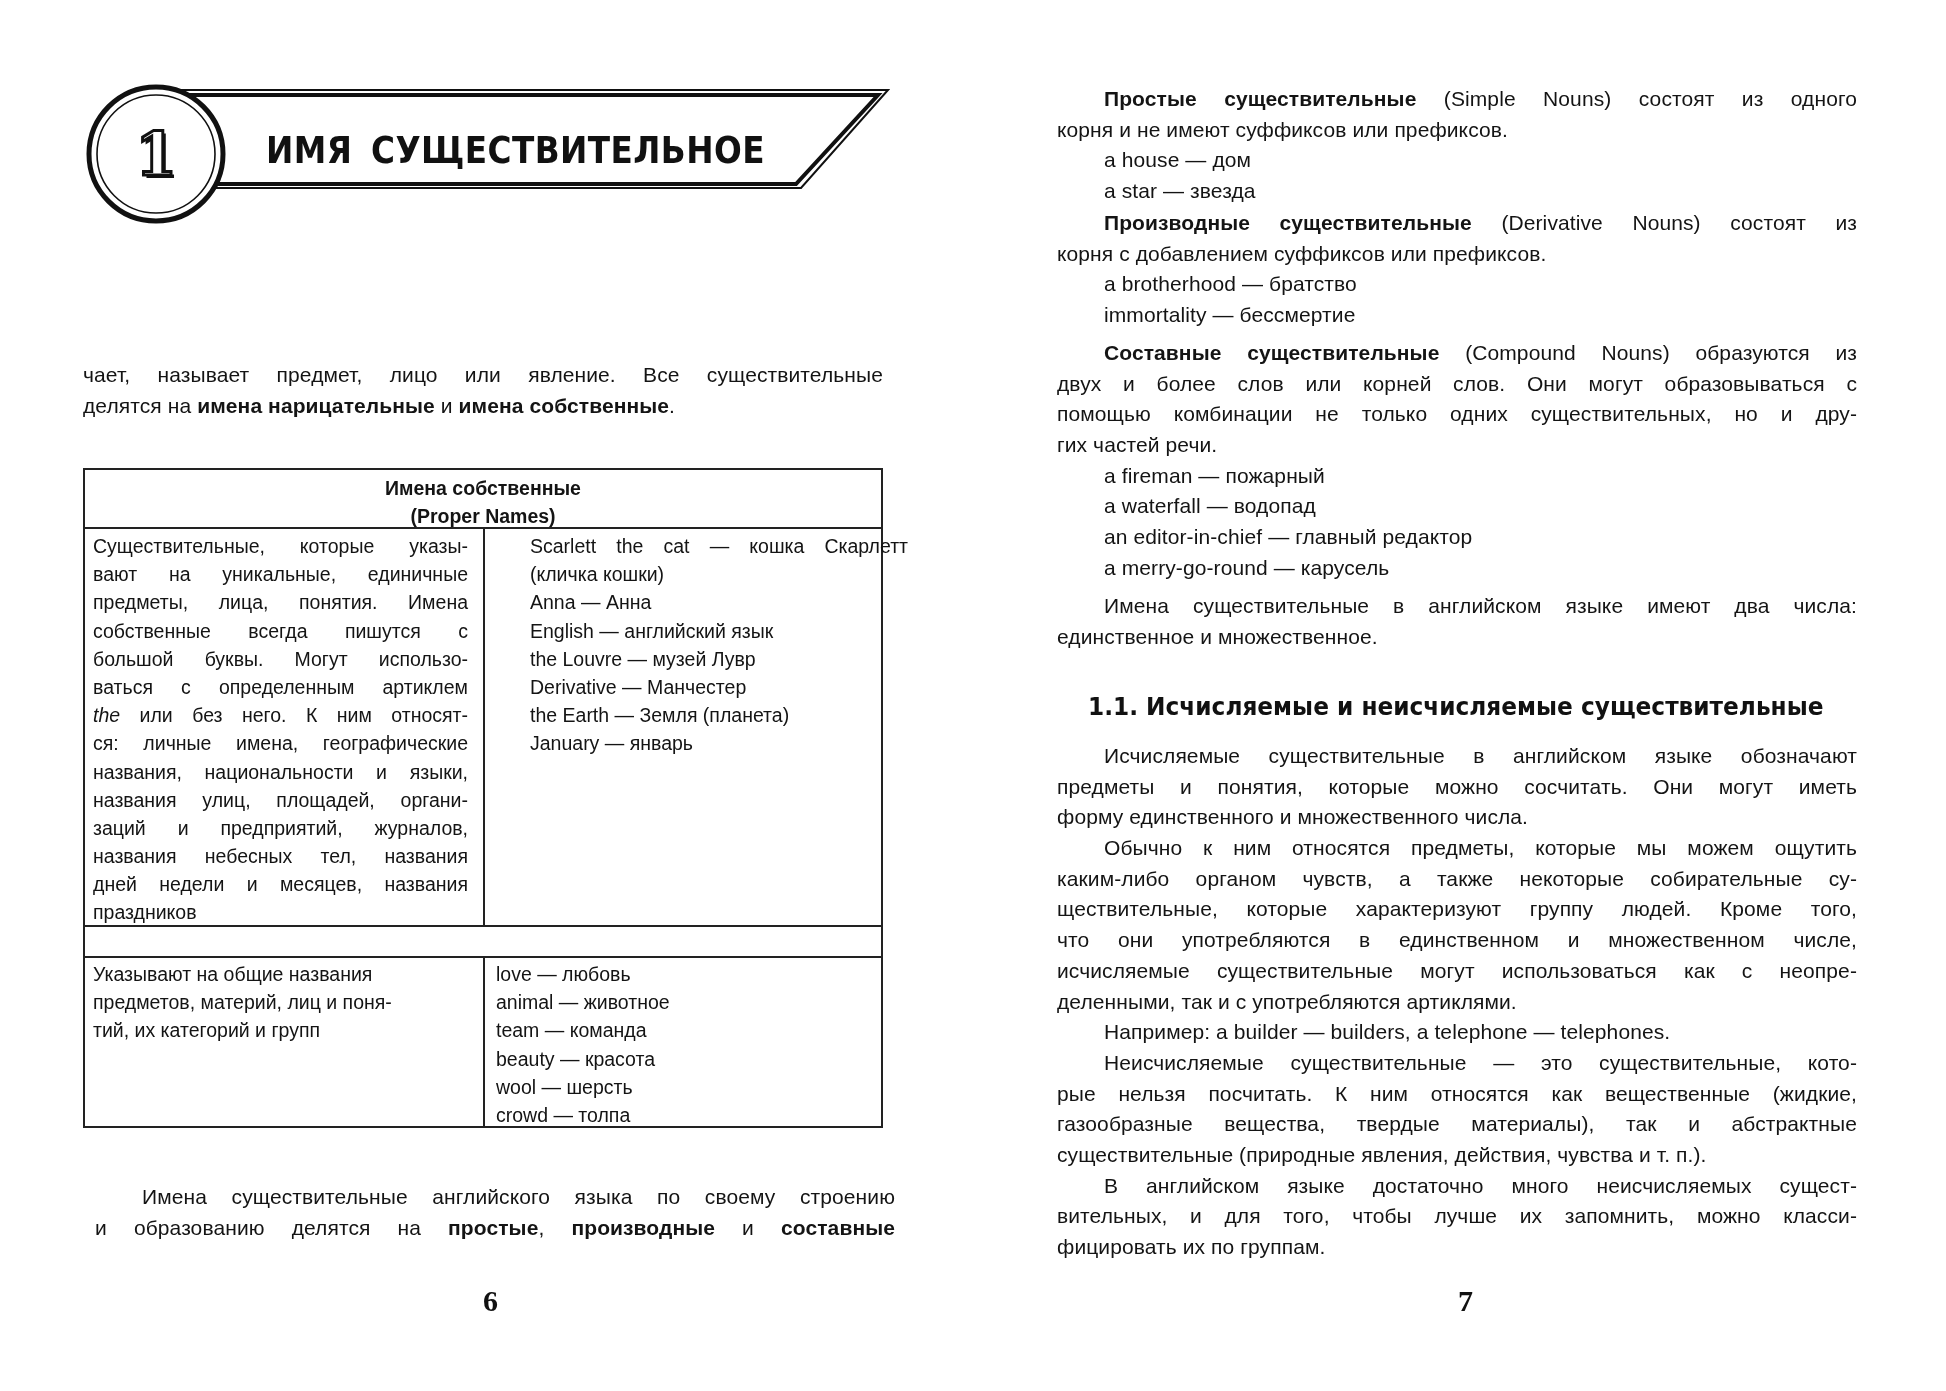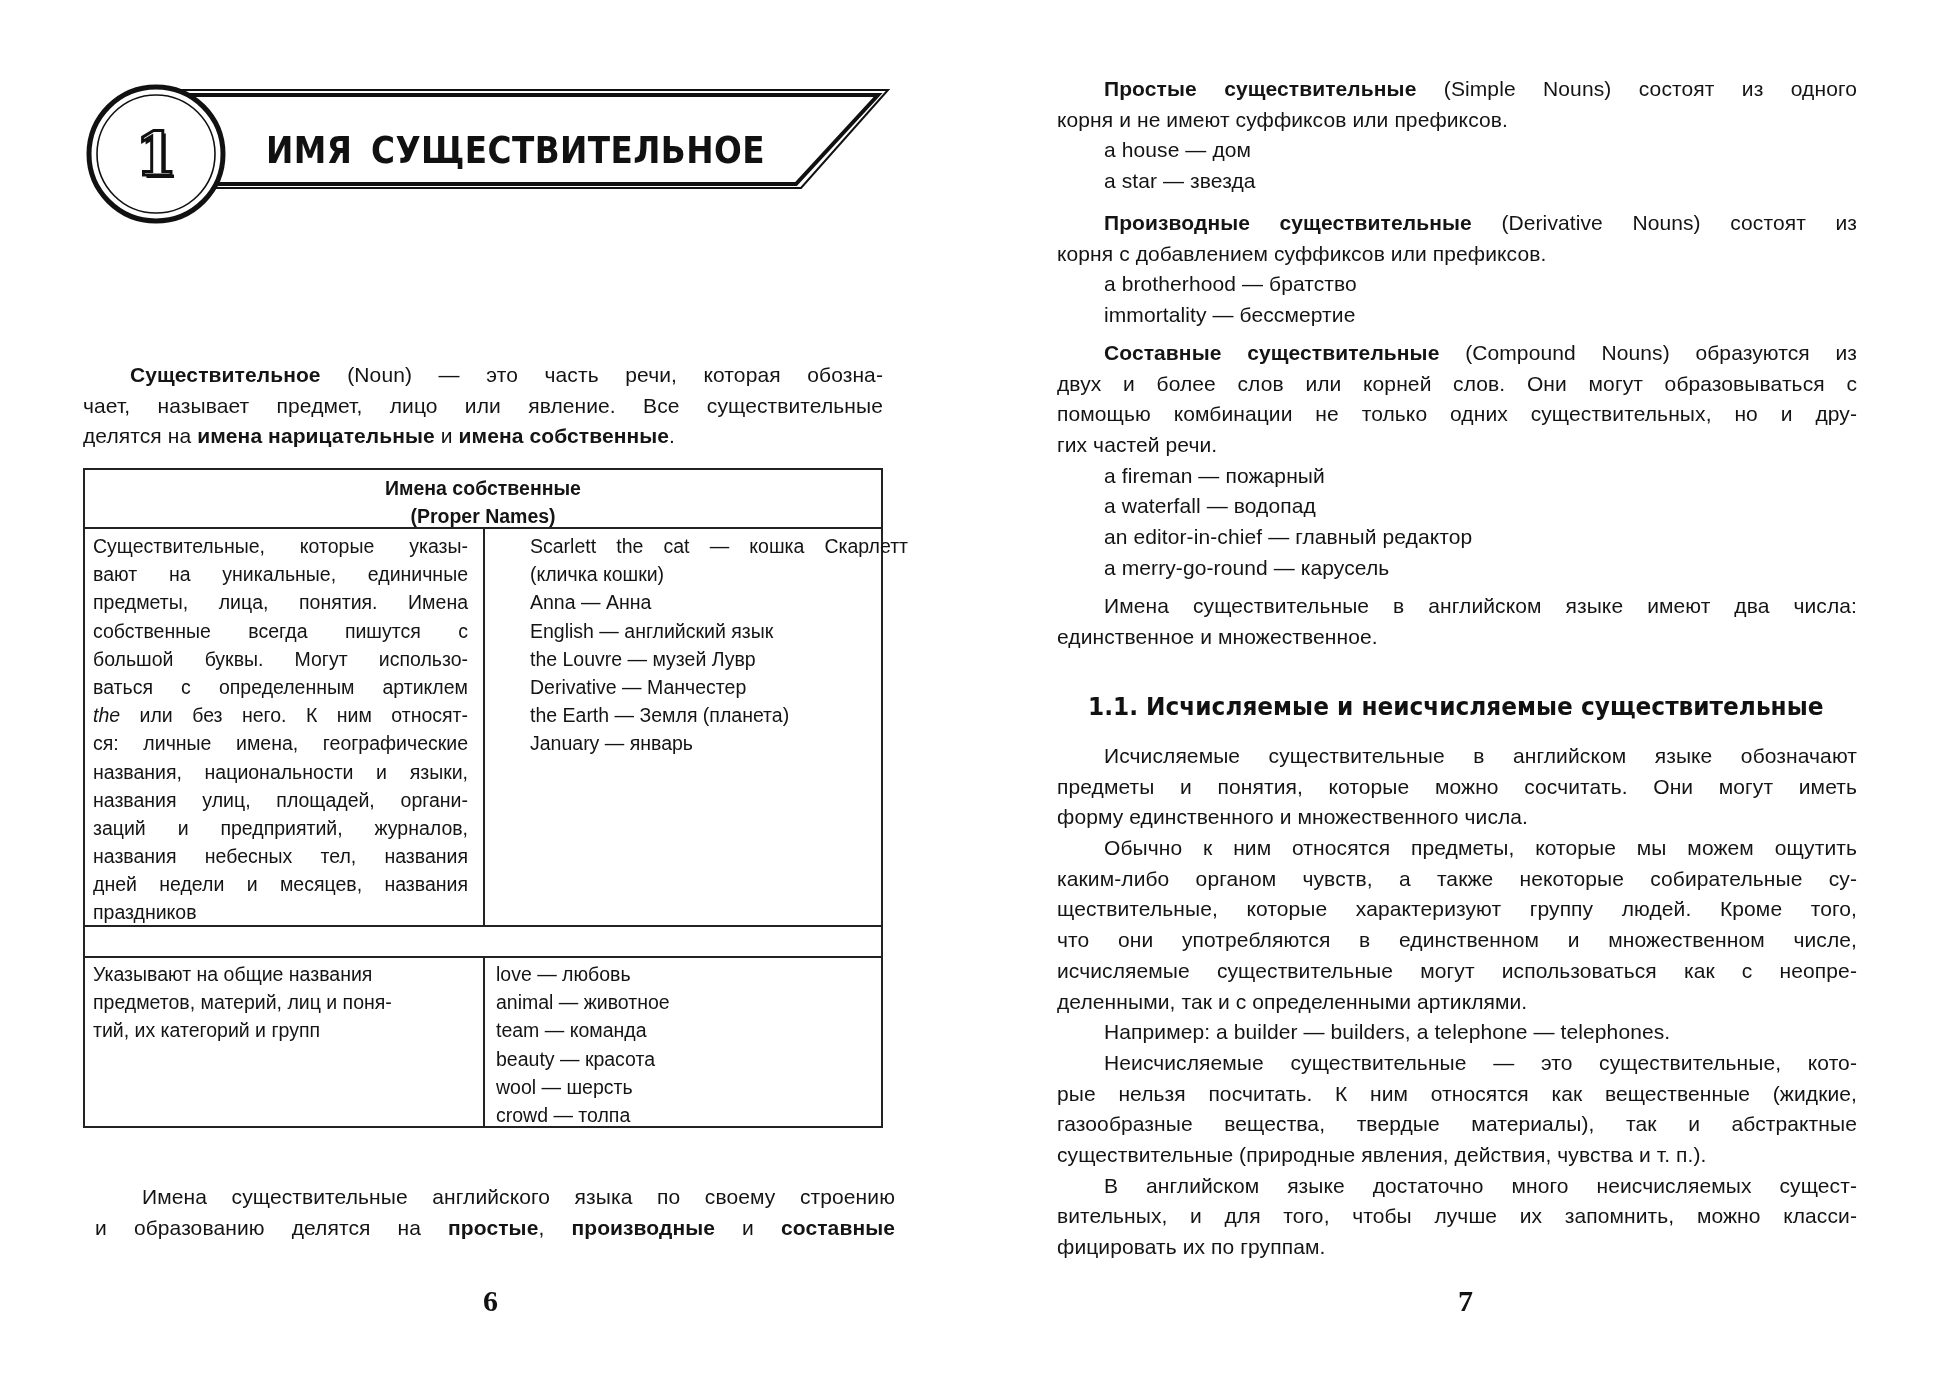--- a/index.html
+++ b/index.html
@@ -50,21 +50,20 @@
       <polygon points="90,6 802,6 715,104 90,104" fill="#fff" stroke="#111" stroke-width="2"></polygon>
       <polygon points="90,11 792,11 710,100 90,100" fill="#fff" stroke="#111" stroke-width="4"></polygon>
       <circle cx="70" cy="70" r="67" fill="#fff" stroke="#111" stroke-width="5"></circle>
       <circle cx="70" cy="70" r="59" fill="none" stroke="#111" stroke-width="1.6"></circle>
     </svg>
     <div class="chapter-num">1</div>
     <div class="chapter-title">ИМЯ   СУЩЕСТВИТЕЛЬНОЕ</div>
   </div>
 
   <div class="block" id="intro-paragraph" style="left:83px; top:360px; width:800px;">
-      <span class="ln ind"><b>Существительное</b><span> (Noun) — это часть речи, которая обозна-</span></span>
       <span class="ln"><span>чает, называет предмет, лицо или явление. Все существительные</span></span>
       <span class="ln last"><span>делятся на </span><b>имена нарицательные</b><span> и </span><b>имена собственные</b><span>.</span></span>
     </div>
 
   <div id="names-table">
     <div class="t-head" style="top:4px;">
       <div>Имена собственные</div>
       <div>(Proper Names)</div>
     </div>
     <div class="t-hline" style="top:57px;"></div>
@@ -116,21 +115,21 @@
   <div class="block" id="structure-paragraph" style="left:95px; top:1150px; width:800px;margin-top:32px;">
       <span class="ln ind"><span>Имена существительные английского языка по своему строению</span></span>
       <span class="ln"><span>и образованию делятся на </span><b>простые</b><span>, </span><b>производные</b><span> и </span><b>составные</b></span>
     </div>
 
   <div class="page-number" style="left:483px;">6</div>
 </div>
 
 <div class="page" id="page-right"></div>
 
-<div class="block" style="left:1057px; top:74px; width:800px;">
+<div class="block" style="left:1057px; top:84px; width:800px;">
     <span class="ln ind"><b>Простые существительные</b><span> (Simple Nouns) состоят из одного</span></span>
     <span class="ln last"><span>корня и не имеют суффиксов или префиксов.</span></span>
     <span class="ln ind last"><span>a house — дом</span></span>
     <span class="ln ind last"><span>a star — звезда</span></span>
   </div>
 <div class="block" style="left:1057px; top:208px; width:800px;">
     <span class="ln ind"><b>Производные существительные</b><span> (Derivative Nouns) состоят из</span></span>
     <span class="ln last"><span>корня с добавлением суффиксов или префиксов.</span></span>
     <span class="ln ind last"><span>a brotherhood — братство</span></span>
     <span class="ln ind last"><span>immortality — бессмертие</span></span>
@@ -154,21 +153,21 @@
 
 <div class="block" style="left:1057px; top:741px; width:800px;">
     <span class="ln ind"><span>Исчисляемые существительные в английском языке обозначают</span></span>
     <span class="ln"><span>предметы и понятия, которые можно сосчитать. Они могут иметь</span></span>
     <span class="ln last"><span>форму единственного и множественного числа.</span></span>
     <span class="ln ind"><span>Обычно к ним относятся предметы, которые мы можем ощутить</span></span>
     <span class="ln"><span>каким-либо органом чувств, а также некоторые собирательные су-</span></span>
     <span class="ln"><span>ществительные, которые характеризуют группу людей. Кроме того,</span></span>
     <span class="ln"><span>что они употребляются в единственном и множественном числе,</span></span>
     <span class="ln"><span>исчисляемые существительные могут использоваться как с неопре-</span></span>
-    <span class="ln last"><span>деленными, так и с определенными артиклями.</span></span>
+    <span class="ln last"><span>деленными, так и с употребляются артиклями.</span></span>
     <span class="ln ind last"><span>Например: a builder — builders, a telephone — telephones.</span></span>
     <span class="ln ind"><span>Неисчисляемые существительные — это существительные, кото-</span></span>
     <span class="ln"><span>рые нельзя посчитать. К ним относятся как вещественные (жидкие,</span></span>
     <span class="ln"><span>газообразные вещества, твердые материалы), так и абстрактные</span></span>
     <span class="ln last"><span>существительные (природные явления, действия, чувства и т. п.).</span></span>
     <span class="ln ind"><span>В английском языке достаточно много неисчисляемых сущест-</span></span>
     <span class="ln"><span>вительных, и для того, чтобы лучше их запомнить, можно класси-</span></span>
     <span class="ln last"><span>фицировать их по группам.</span></span>
   </div>
 

